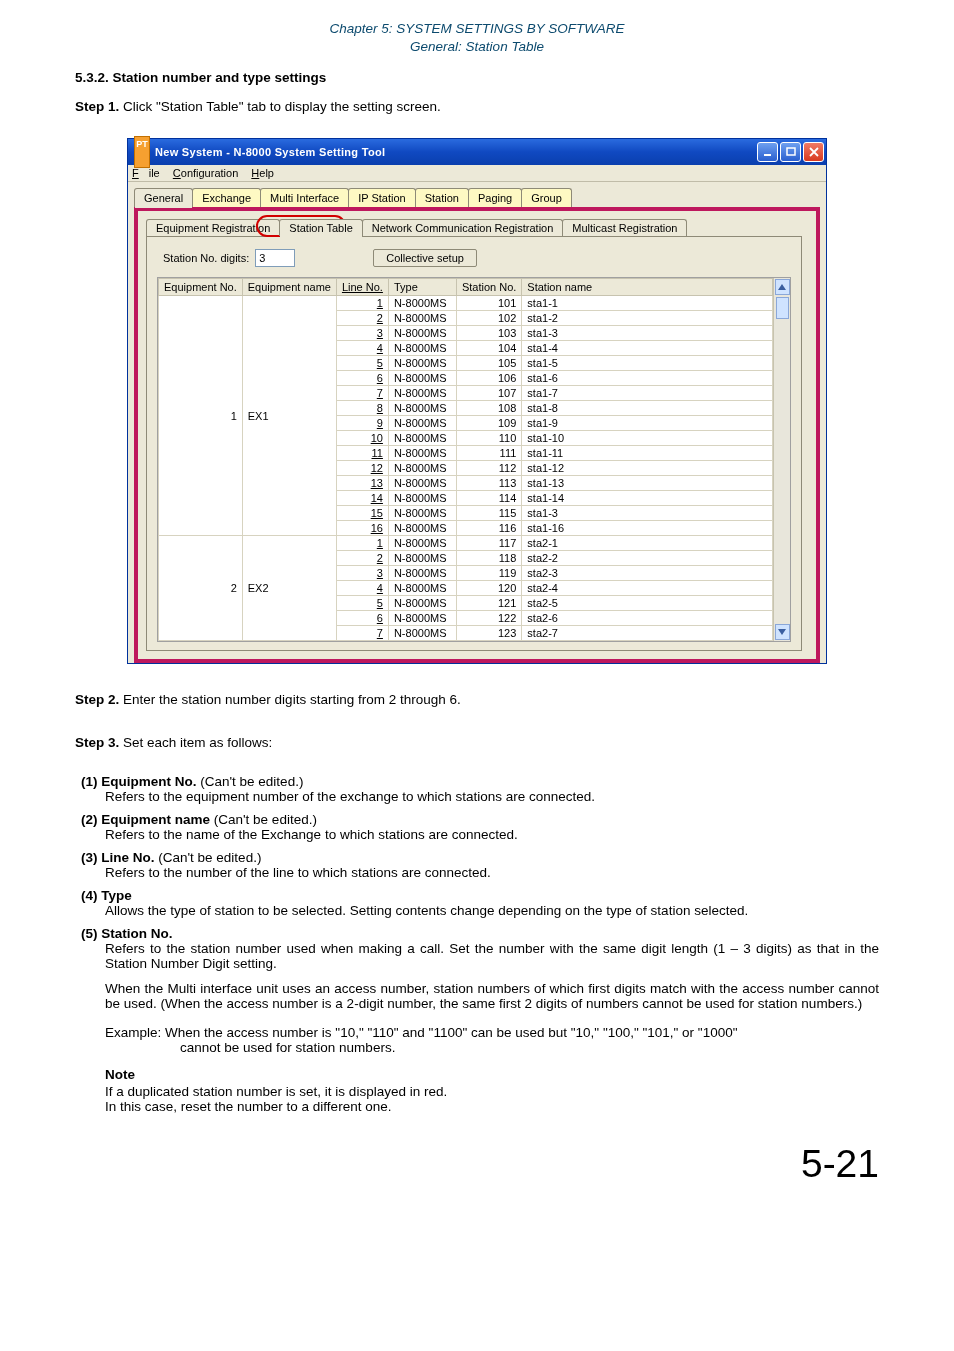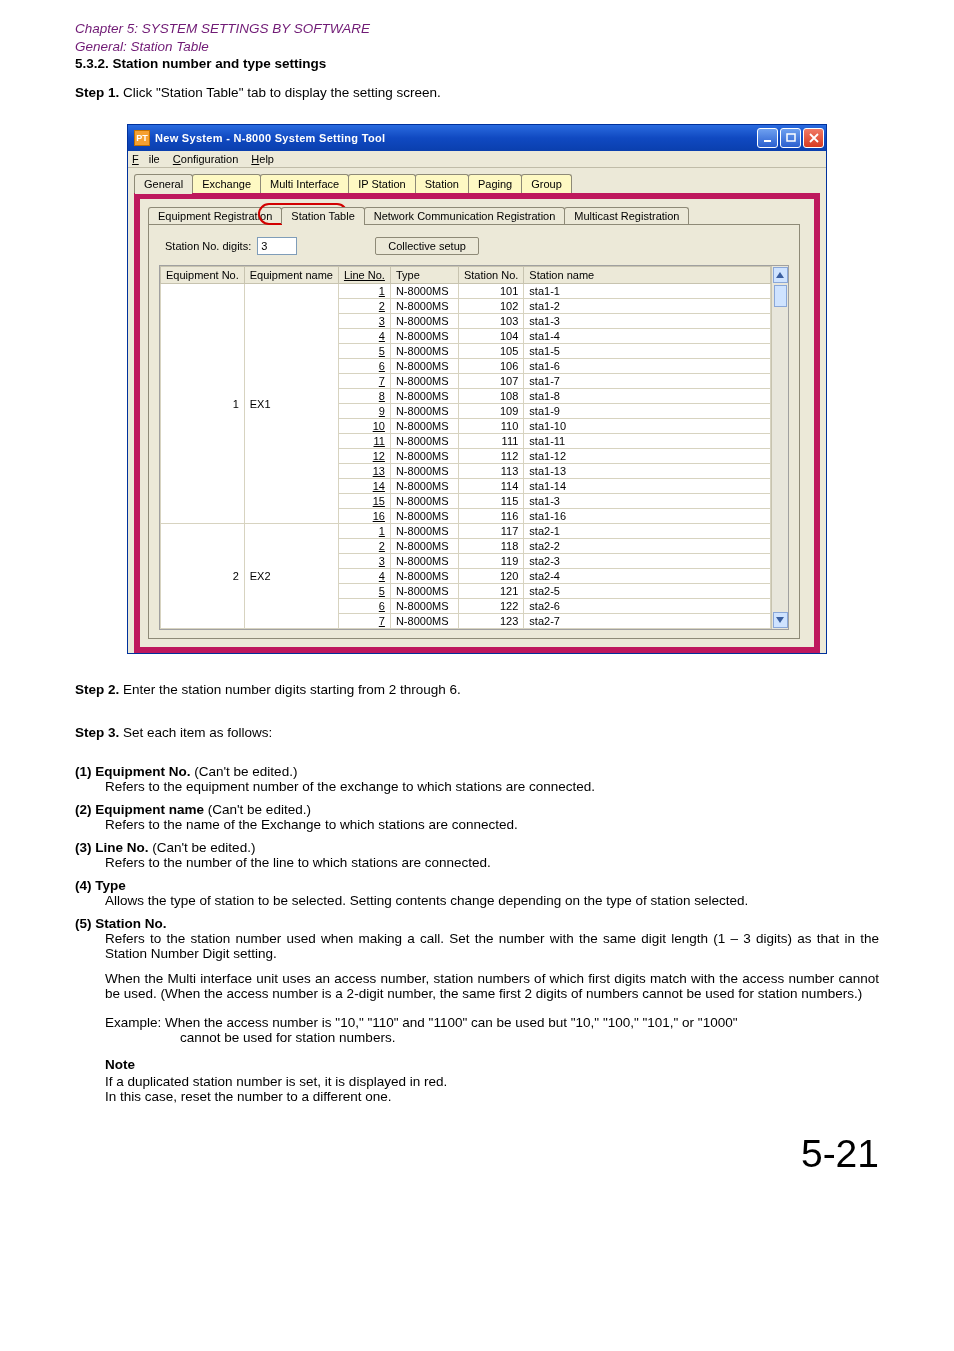--- a/index.html
+++ b/index.html
@@ -6,25 +6,26 @@
   body {
     margin: 0;
     padding: 20px 75px 30px 75px;
     font-family: Arial, Helvetica, sans-serif;
     font-size: 13.5px;
     color: #000;
     background: #fff;
     width: 954px;
   }
   .header-right {
-    text-align: left;
-    color: #701a75;
+    text-align: center;
+    color: #0c4a6e;
     font-style: italic;
     font-size: 13.5px;
     line-height: 1.35;
+    margin-bottom: 14px;
   }
   .section-title { font-weight: bold; margin-bottom: 14px; }
   .step-line { margin: 14px 0 24px 0; }
   .step-line b { font-weight: bold; }
   .mid-space { margin-top: 28px; }
 
   
   .app-window {
     margin: 0 auto 16px auto;
     width: 700px;
@@ -36,21 +37,21 @@
   .title-bar {
     background: linear-gradient(to bottom,#2a6bdf 0%,#1049c1 50%,#0a3fae 100%);
     height: 26px;
     display: flex;
     align-items: center;
     color: #fff;
     font-weight: bold;
     padding: 0 2px 0 6px;
   }
   .title-bar .app-icon {
-    width: 16px; height: 16px;
+    width: 16px; height: 32px;
     background:#f6a030;
     margin-right:5px;
     display:inline-block;
     border:1px solid #c37000;
     font-size:9px; line-height:14px; text-align:center; color:#fff;
   }
   .title-bar .title-text { flex:1; letter-spacing:0.3px; }
   .win-btns { display:flex; gap:2px; }
   .win-btn {
     width:21px; height:20px;
@@ -86,21 +87,21 @@
     position:relative;
   }
   .tab.active{
     background:#ece9d8;
     z-index:2;
   }
   .tab.active::after{
     content:"";position:absolute;left:0;right:0;bottom:-1px;height:2px;background:#ece9d8;
   }
   .tab-panel{
-    border:6px solid #be185d;
+    border:4px solid #be185d;
     background:#ece9d8;
     padding:8px 14px 8px 8px;
   }
 
   .subtabs-row{display:flex;align-items:flex-start;}
   .subtab{
     border:1px solid #8e8a77;
     border-bottom:none;
     padding:2px 9px;
     background:#ece9d8;
@@ -149,21 +150,21 @@
     width:17px;background:#e8e6db;border-left:1px solid #c7c3af;
     display:flex;flex-direction:column;justify-content:space-between;align-items:center;
   }
   .sb-btn{width:15px;height:16px;background:#cfe3ff;border:1px solid #8aa7d8;display:flex;align-items:center;justify-content:center;margin:1px;}
   .sb-thumb{width:13px;flex:0 0 22px;background:#cfe3ff;border:1px solid #8aa7d8;margin:1px;}
   .sb-track{flex:1;}
 
   
   .items{margin-top:6px;}
   .item{margin:8px 0 8px 0;}
-  .item-head{font-weight:bold;display:inline;}
+  .item-head{font-weight:bold;display:inline;margin-left:6px;}
   .item-note{font-weight:normal;}
   .item-body{margin-left:30px;text-align:justify;}
   .subpara{margin:10px 0 0 30px;text-align:justify;}
   .example{margin:14px 0 0 30px;}
   .example-indent{margin-left:75px;}
   .note-h{font-weight:bold;margin:12px 0 2px 30px;}
   .note-b{margin-left:30px;}
   .page-num{
     text-align:right;font-size:39px;margin-top:28px;font-family:Arial,Helvetica,sans-serif;
   }

